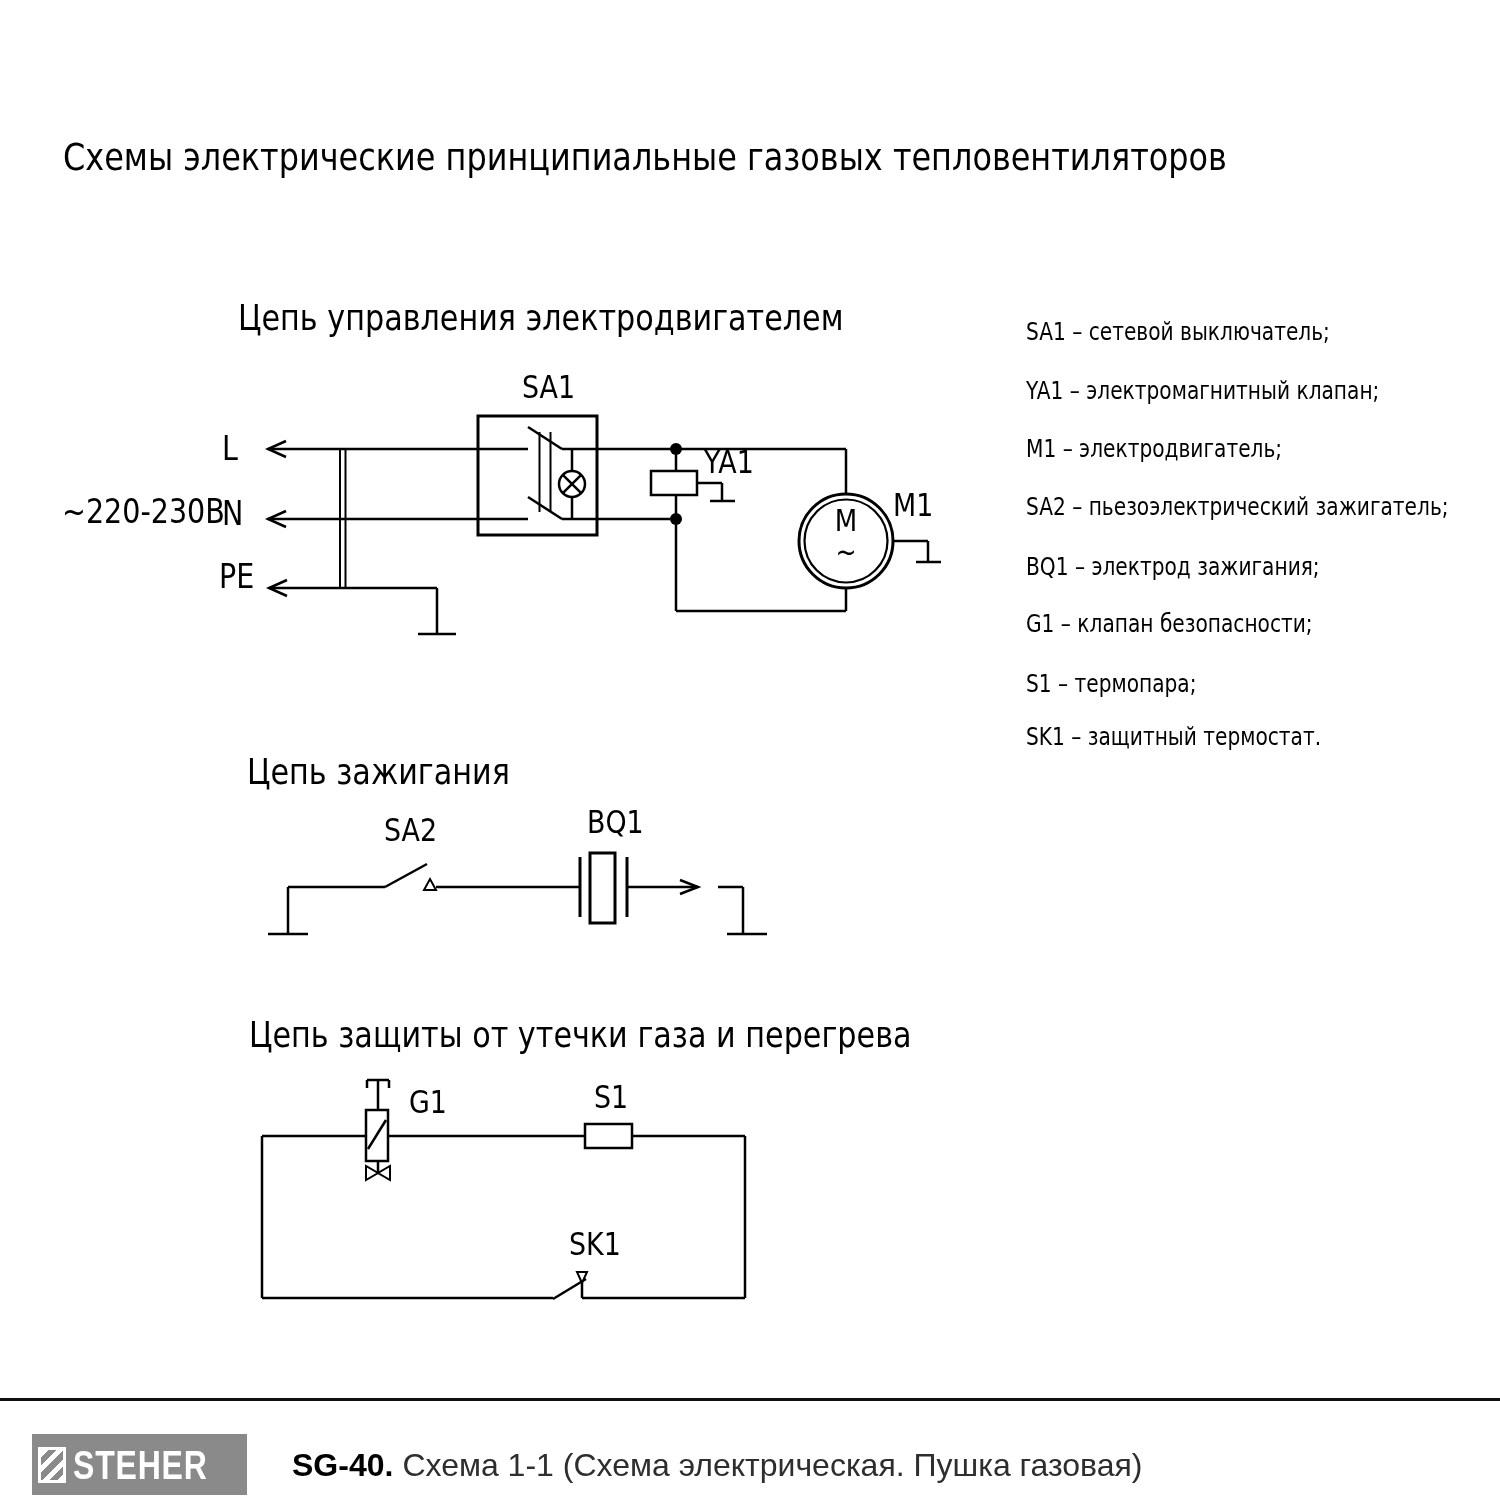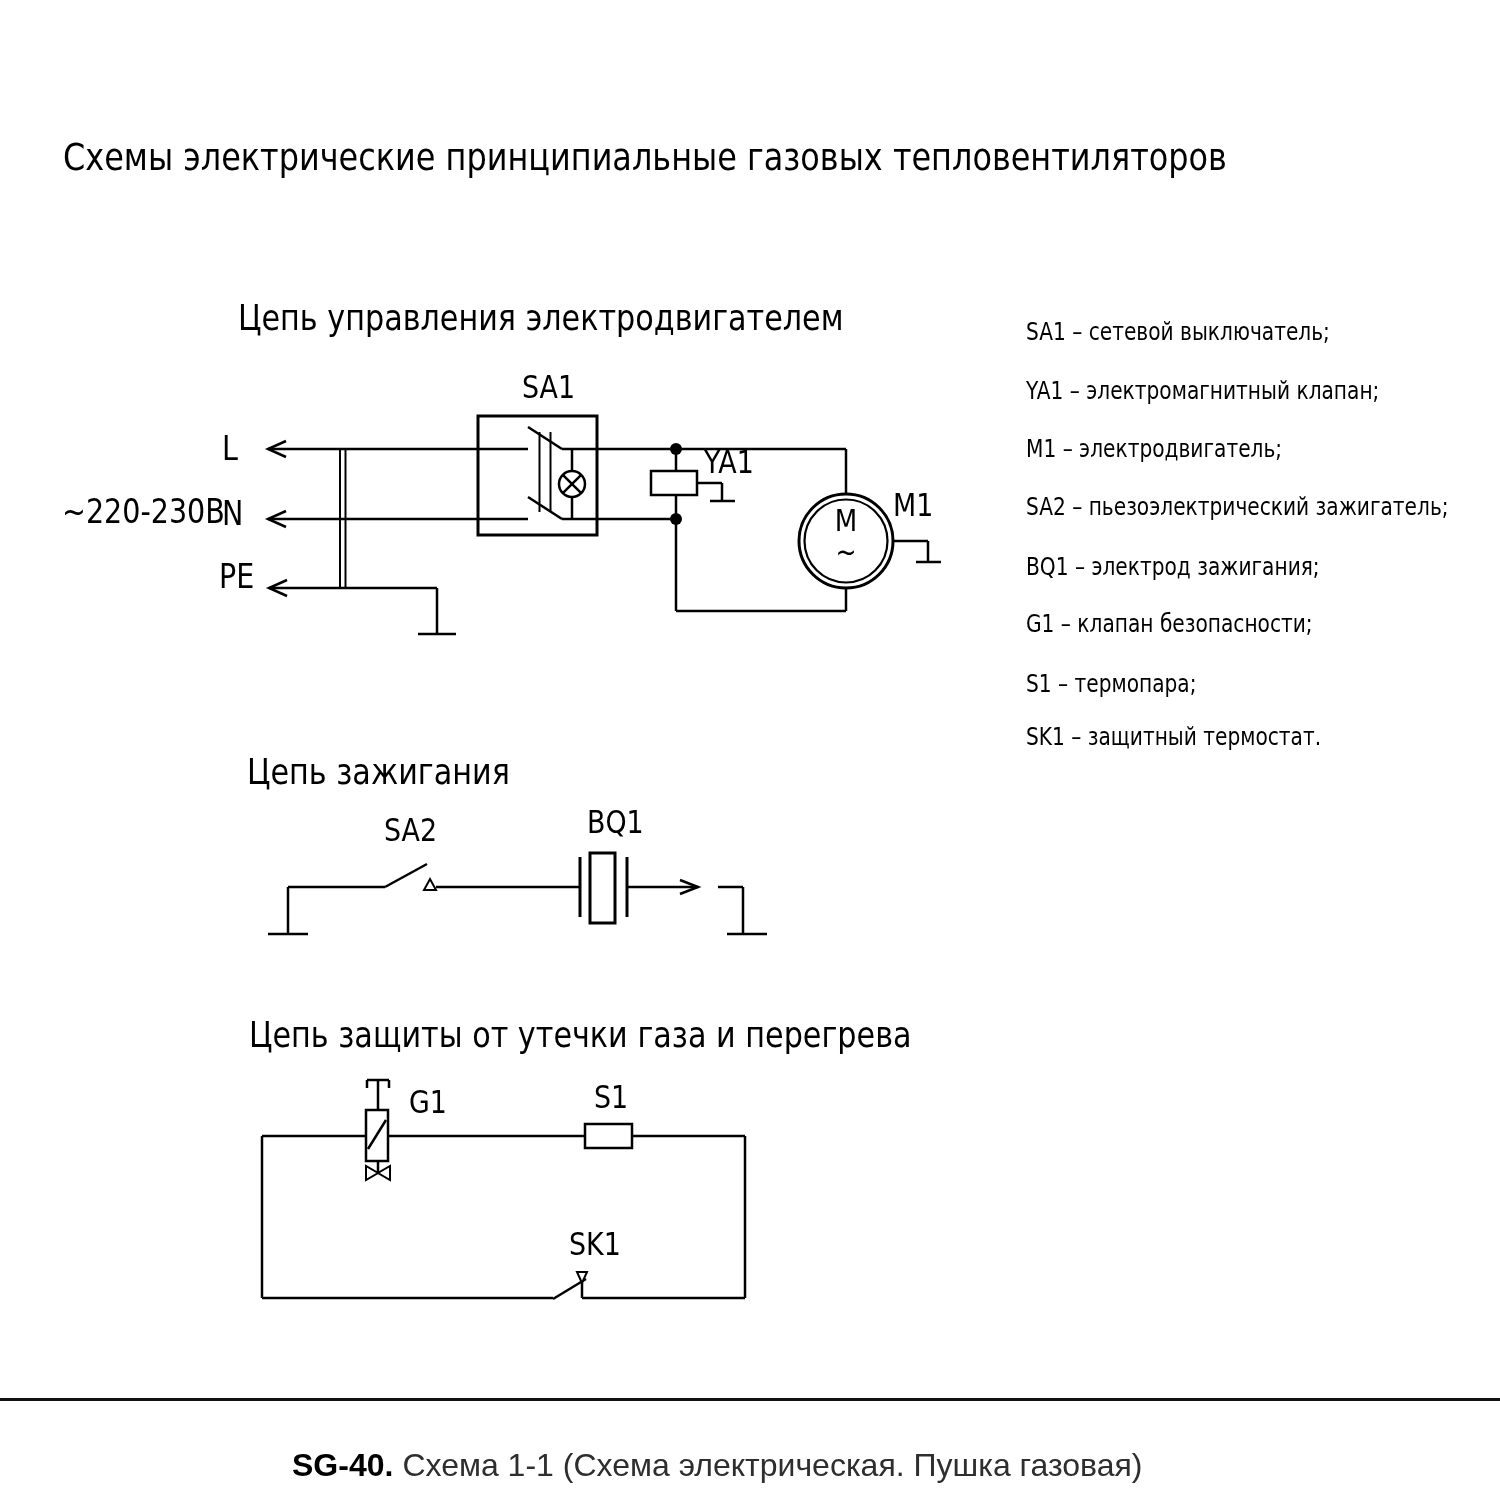--- a/index.html
+++ b/index.html
@@ -168,17 +168,21 @@
   <div class="gost" style="left:1026px;top:292px;font-size:24px">SA1 – сетевой выключатель;</div>
   <div class="gost" style="left:1026px;top:351px;font-size:24px">YA1 – электромагнитный клапан;</div>
   <div class="gost" style="left:1026px;top:409px;font-size:24px">M1 – электродвигатель;</div>
   <div class="gost" style="left:1026px;top:467px;font-size:24px">SA2 – пьезоэлектрический зажигатель;</div>
   <div class="gost" style="left:1026px;top:527px;font-size:24px">BQ1 – электрод зажигания;</div>
   <div class="gost" style="left:1026px;top:584px;font-size:24px">G1 – клапан безопасности;</div>
   <div class="gost" style="left:1026px;top:644px;font-size:24px">S1 – термопара;</div>
   <div class="gost" style="left:1026px;top:697px;font-size:24px">SK1 – защитный термостат.</div>
 
   <div class="footer-divider"></div>
+  <div class="logo">
+    <span class="emblem"></span>
+    <span class="logo-text">STEHER</span>
+  </div>
   <div class="footer-text">
     <span class="model">SG-40.</span><span class="caption">Схема 1-1 (Схема электрическая. Пушка газовая)</span>
   </div>
 
 </div>
 
 </body></html>

